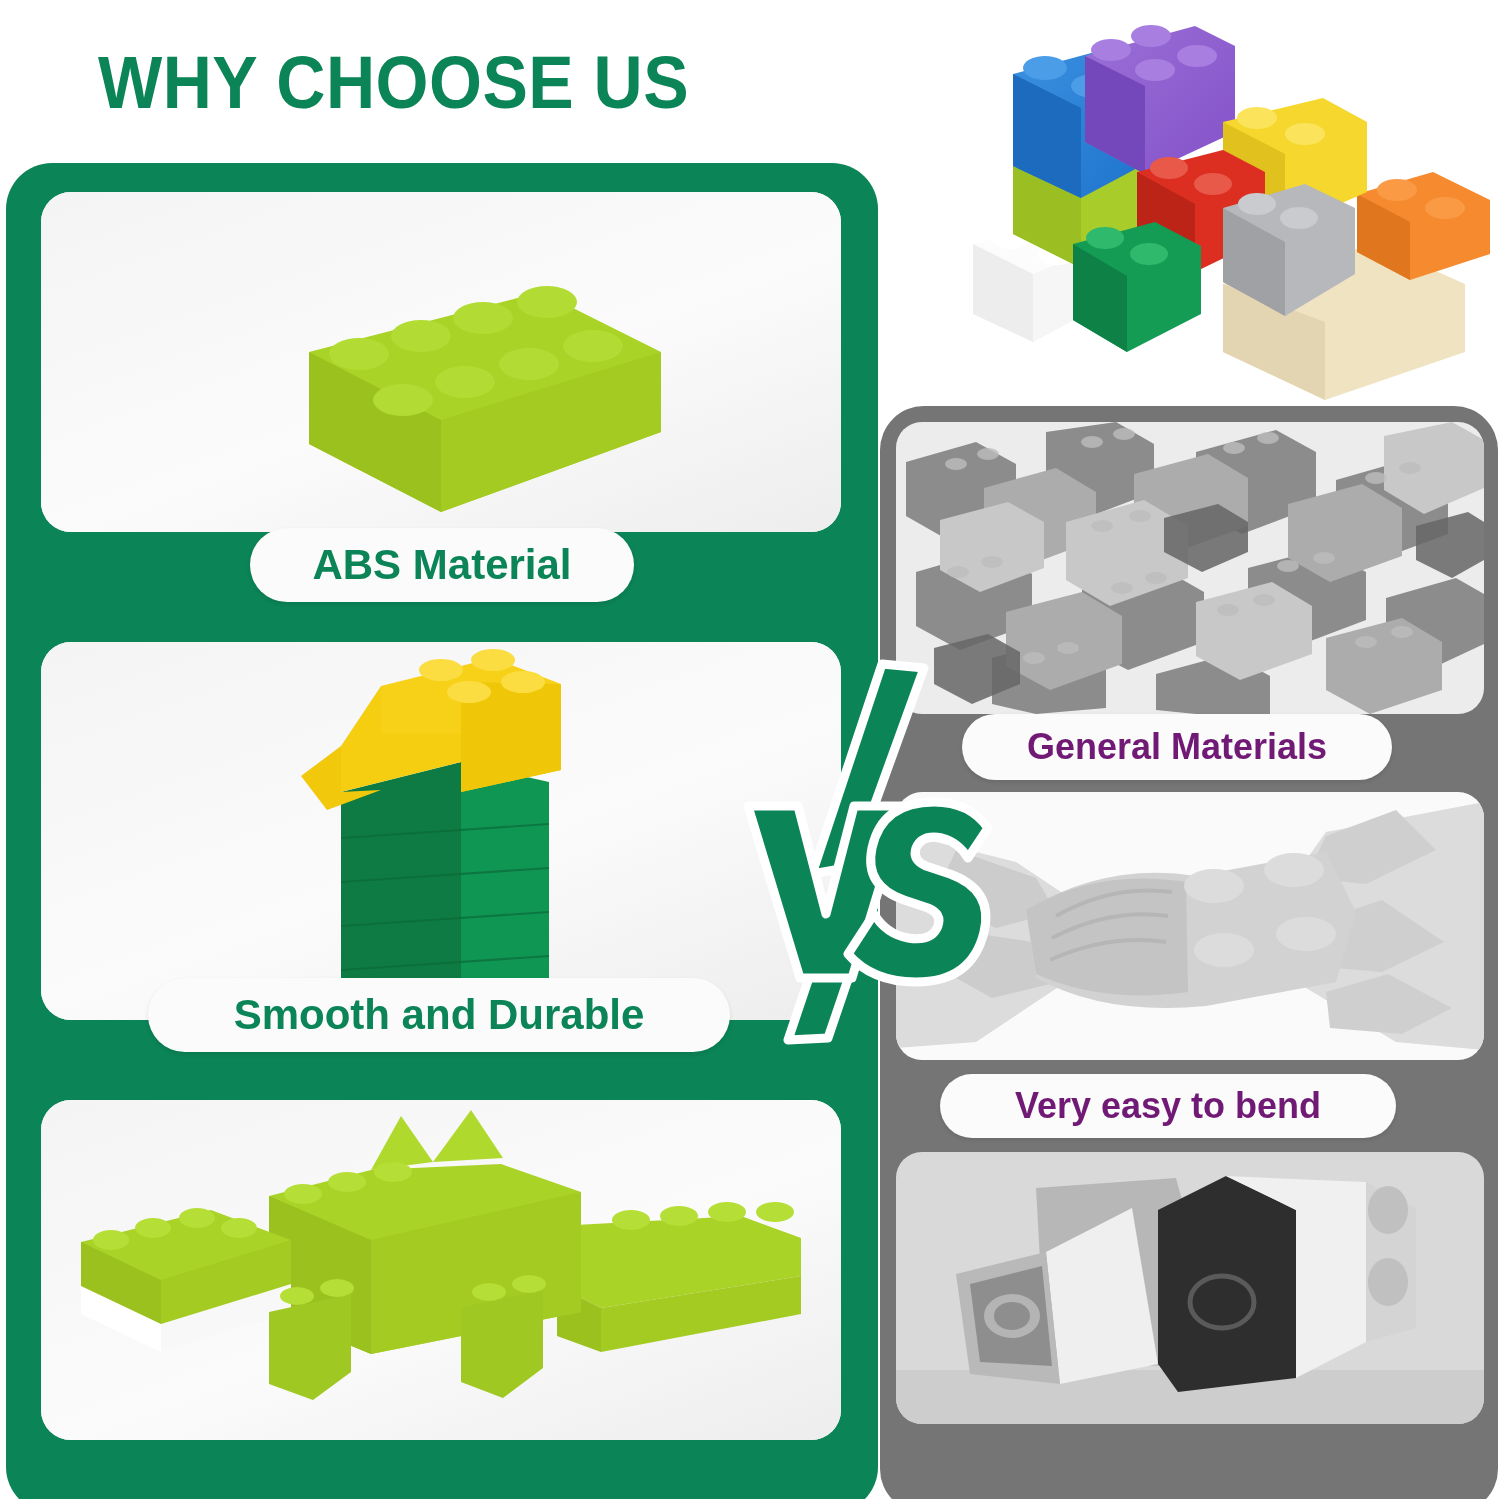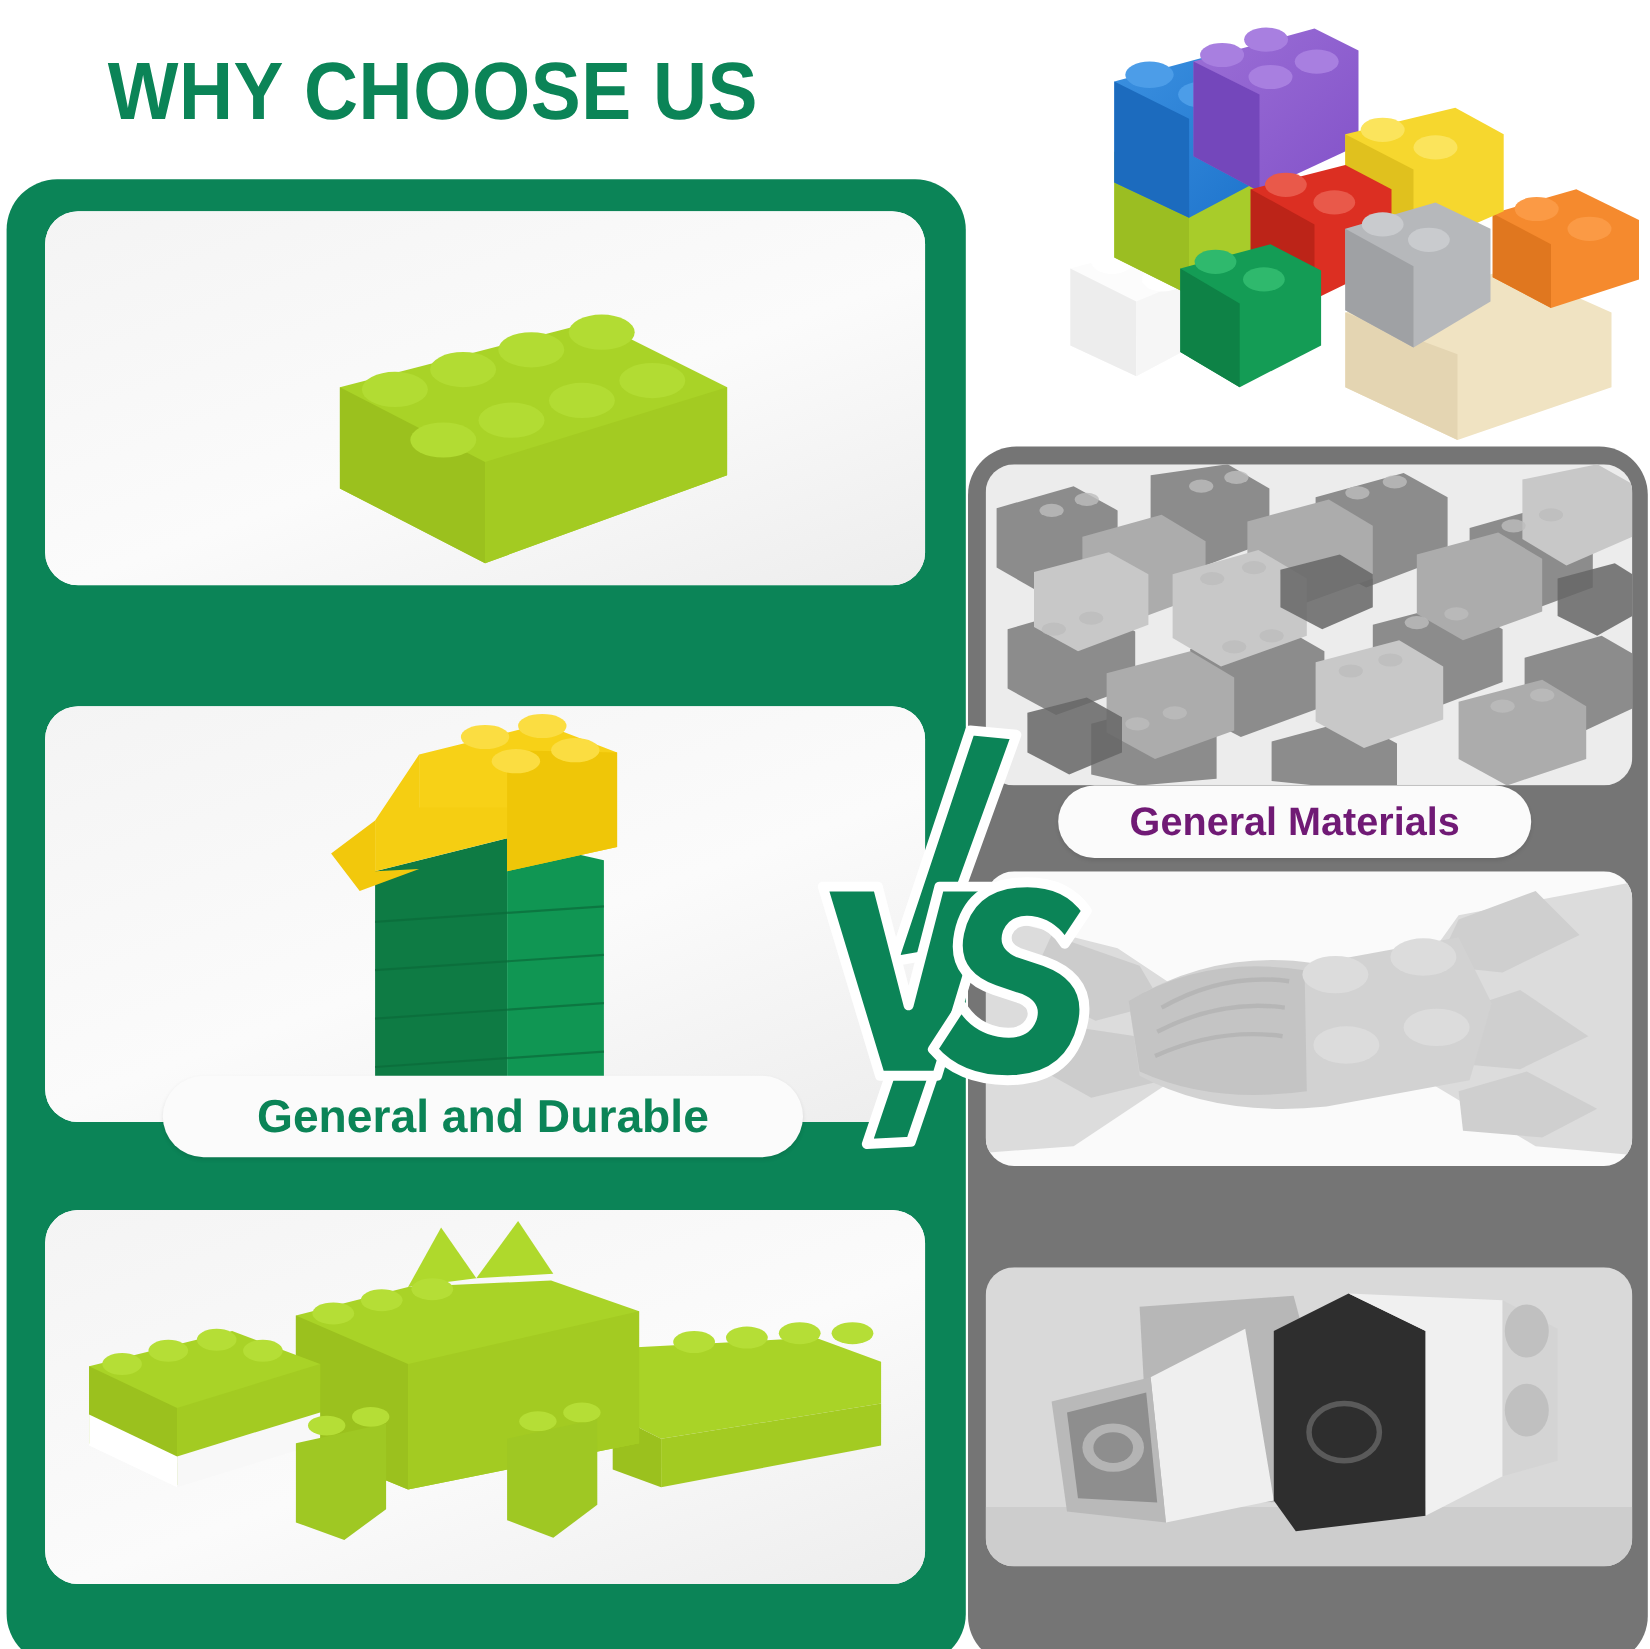--- a/index.html
+++ b/index.html
@@ -235,20 +235,21 @@
           <ellipse cx="506" cy="110" rx="30" ry="16" fill="#B2DC33"></ellipse>
 
           <ellipse cx="362" cy="208" rx="30" ry="16" fill="#B2DC33"></ellipse>
           <ellipse cx="424" cy="190" rx="30" ry="16" fill="#B2DC33"></ellipse>
           <ellipse cx="488" cy="172" rx="30" ry="16" fill="#B2DC33"></ellipse>
           <ellipse cx="552" cy="154" rx="30" ry="16" fill="#B2DC33"></ellipse>
         </g>
       </svg>
     </div>
   </div>
+  <div class="pill pill-green pill-abs">ABS Material</div>
 
   <div class="card card-2">
     <div class="photo gradientbg">
       <svg viewBox="0 0 800 378" xmlns="http://www.w3.org/2000/svg">
 
         <g>
           <path d="M300 150 L420 120 L420 378 L300 378 Z" fill="#0E7B44"></path>
           <path d="M420 120 L508 140 L508 378 L420 378 Z" fill="#109653"></path>
           <g stroke="#0B6B3A" stroke-width="2" opacity=".7">
             <line x1="300" y1="196" x2="508" y2="182"></line>
@@ -264,21 +265,21 @@
           <path d="M300 104 L260 134 L286 168 L340 148 L300 150 Z" fill="#F2C80C"></path>
           <path d="M420 40 L520 42 L520 128 L420 150 Z" fill="#EFC608"></path>
           <ellipse cx="400" cy="28" rx="22" ry="11" fill="#FBDD41"></ellipse>
           <ellipse cx="452" cy="18" rx="22" ry="11" fill="#FBDD41"></ellipse>
           <ellipse cx="428" cy="50" rx="22" ry="11" fill="#FBDD41"></ellipse>
           <ellipse cx="482" cy="40" rx="22" ry="11" fill="#FBDD41"></ellipse>
         </g>
       </svg>
     </div>
   </div>
-  <div class="pill pill-green pill-smooth">General  and Durable</div>
+  <div class="pill pill-green pill-smooth">Smooth  and Durable</div>
 
   <div class="card card-3">
     <div class="photo gradientbg">
       <svg viewBox="0 0 800 340" xmlns="http://www.w3.org/2000/svg">
 
         <g>
           <path d="M516 126 L700 116 L760 138 L760 176 L560 208 L516 186 Z" fill="#A9D327"></path>
           <path d="M516 186 L560 208 L560 252 L516 236 Z" fill="#9BC11E"></path>
           <path d="M560 208 L760 176 L760 214 L560 252 Z" fill="#A3CB22"></path>
           <ellipse cx="590" cy="120" rx="19" ry="10" fill="#B5DE36"></ellipse>
@@ -419,20 +420,21 @@
           <path d="M156 146 Q214 116 272 124"></path>
           <path d="M154 168 Q212 142 270 150"></path>
         </g>
         <ellipse cx="318" cy="94" rx="30" ry="17" fill="#DCDCDC"></ellipse>
         <ellipse cx="398" cy="78" rx="30" ry="17" fill="#DCDCDC"></ellipse>
         <ellipse cx="328" cy="158" rx="30" ry="17" fill="#DCDCDC"></ellipse>
         <ellipse cx="410" cy="142" rx="30" ry="17" fill="#DCDCDC"></ellipse>
       </g>
     </svg>
   </div>
+  <div class="pill pill-gray pill-bend">Very easy to bend</div>
 
   <div class="gtile gtile-3">
     <svg viewBox="0 0 588 272" xmlns="http://www.w3.org/2000/svg" style="width:100%;height:100%;display:block">
       <rect width="588" height="272" fill="#D9D9D9"></rect>
       <rect y="218" width="588" height="54" fill="#CDCDCD"></rect>
 
       <path d="M140 36 L280 26 L330 212 L150 216 Z" fill="#9A9A9A" opacity=".55"></path>
 
       <g>
         <path d="M150 100 L236 56 L262 212 L164 232 Z" fill="#EFEFEF"></path>

